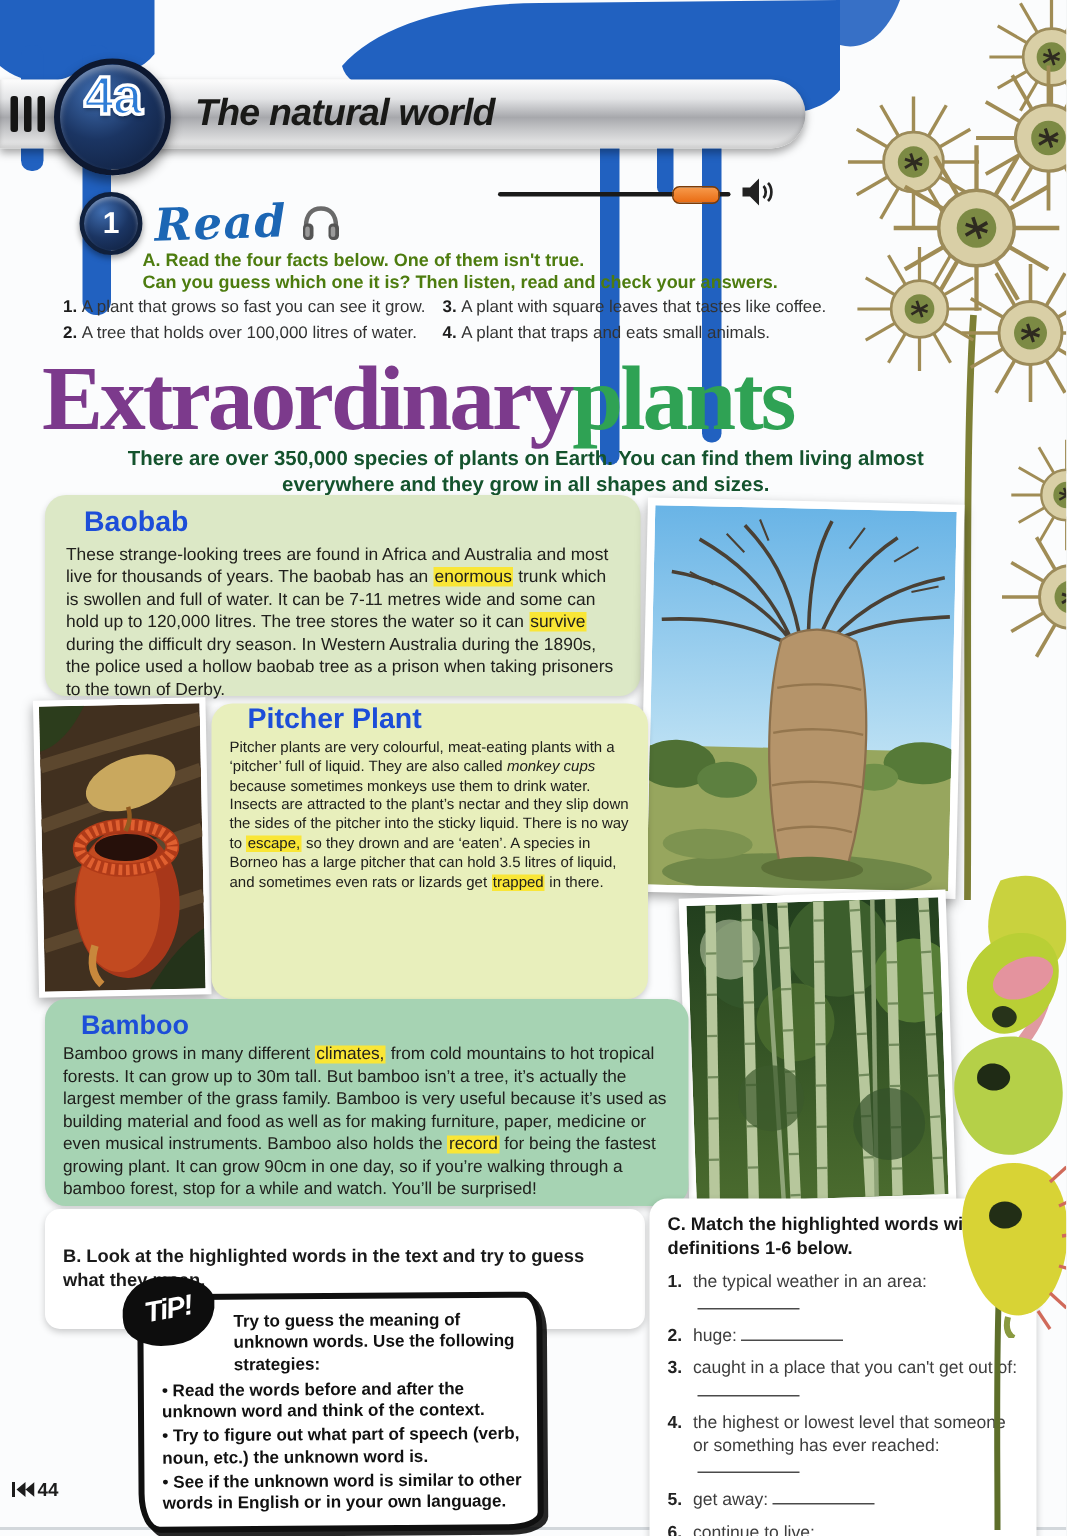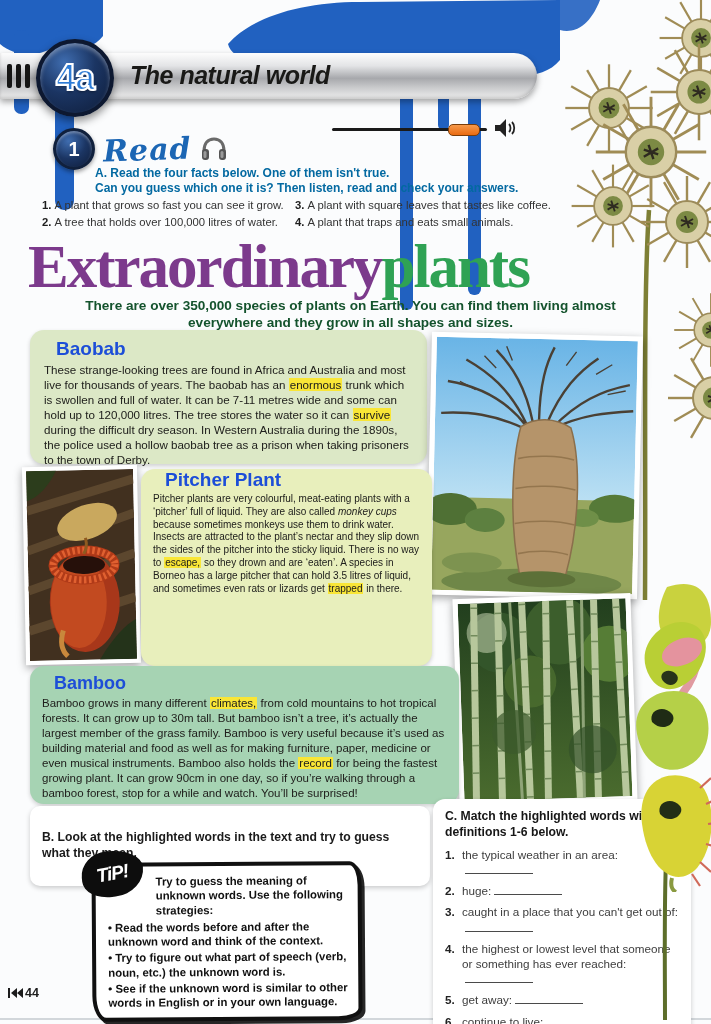--- a/index.html
+++ b/index.html
@@ -11,36 +11,36 @@
 
   
   .audiobar{position:absolute;left:0;top:53px;width:537px;height:46px;z-index:3;
     background:linear-gradient(#fdfdfd 0%,#e3e4e6 28%,#a7a8ac 55%,#c9cacc 75%,#efefef 100%);
     border-radius:0 23px 23px 0;box-shadow:0 3px 6px rgba(0,0,0,.35), inset 0 -2px 3px rgba(0,0,0,.15);}
   .pausebars{position:absolute;left:7px;top:11px;display:flex;gap:4px;}
   .pausebars i{display:block;width:5px;height:24px;background:#151515;border-radius:2px;}
   .unit-badge{position:absolute;left:36px;top:-14px;width:70px;height:70px;border-radius:50%;
     background:radial-gradient(circle at 35% 28%,#3f6db0 0%,#1b3563 45%,#0e1c38 100%);
     border:4px solid #0d1830;box-shadow:0 4px 8px rgba(0,0,0,.45), inset 0 3px 4px rgba(255,255,255,.35);
-    display:flex;align-items:center;justify-content:center;}
+    display:flex;align-items:flex-start;justify-content:center;}
   .unit-badge span{font-size:36px;font-weight:800;color:#2e7cd6;-webkit-text-stroke:2.2px #ffffff;
     text-shadow:0 2px 3px rgba(0,0,0,.4);letter-spacing:-1px;}
   .audiobar .title{position:absolute;left:130px;top:8px;font-size:25px;font-weight:800;color:#191917;letter-spacing:-.5px;font-style:italic;}
   .progress-line{position:absolute;left:332px;top:75px;width:155px;height:3px;background:#1a1a1a;border-radius:2px;}
   .progress-handle{position:absolute;left:448px;top:71px;width:30px;height:10px;background:linear-gradient(#f79a4b,#e96b12);border:1px solid #7a3c08;border-radius:5px;}
   .speaker{position:absolute;left:494px;top:65px;}
 
   
   .read-row{position:absolute;left:53px;top:128px;z-index:2;display:flex;align-items:center;gap:8px;}
   .num-badge{width:36px;height:36px;border-radius:50%;
     background:radial-gradient(circle at 35% 28%,#3f6db0 0%,#1b3563 50%,#0e1c38 100%);
     border:3px solid #10203c;box-shadow:0 2px 4px rgba(0,0,0,.4), inset 0 2px 3px rgba(255,255,255,.35);
     display:flex;align-items:center;justify-content:center;color:#fff;font-weight:800;font-size:20px;}
   .read-word{font-family:"DejaVu Serif",serif;font-style:italic;font-weight:700;font-size:30px;color:#1c66b4;transform:rotate(-2deg);letter-spacing:1px;}
-  .instr{position:absolute;left:95px;top:166px;z-index:2;font-size:12px;font-weight:700;color:#0369a1;line-height:1.28;}
+  .instr{position:absolute;left:95px;top:166px;z-index:2;font-size:12px;font-weight:700;color:#4d7c0f;line-height:1.28;}
   .facts{position:absolute;left:42px;top:199px;z-index:2;width:630px;display:grid;grid-template-columns:253px 377px;grid-auto-flow:column;grid-template-rows:17px 17px;font-size:11.3px;color:#333;}
   .fact b{color:#1d1d1d;margin-right:3px;}
 
   
   .big-title{position:absolute;left:28px;top:232px;z-index:2;font-family:"Liberation Serif",serif;font-weight:700;font-size:61px;letter-spacing:-2px;white-space:nowrap;}
   .big-title .p1{color:#7c3a8c;}
   .big-title .p2{color:#2fa254;}
   .subtitle{position:absolute;left:68px;top:298px;width:565px;z-index:2;text-align:center;
     font-family:Liberation Sans, sans-serif;font-weight:700;font-size:13.6px;color:#14532d;line-height:1.25;}
 

